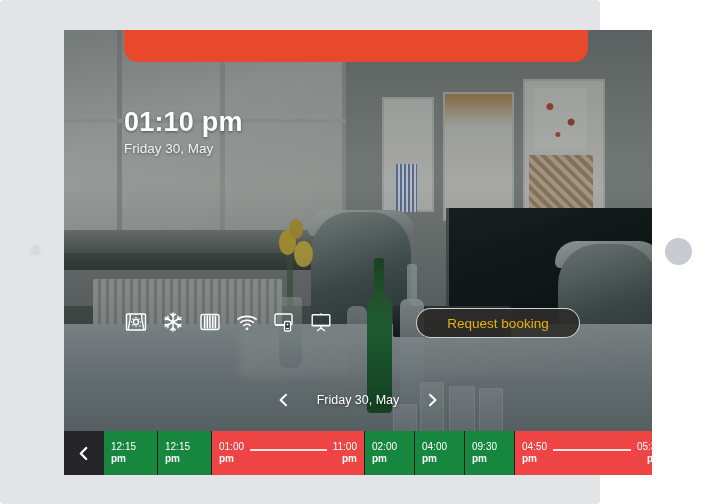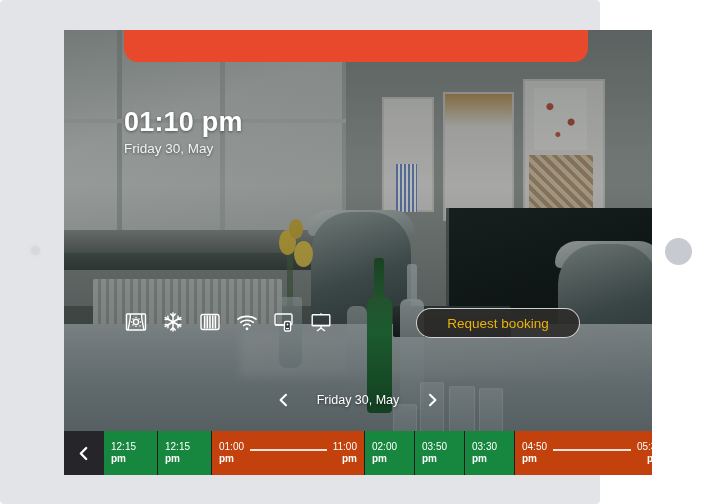--- a/index.html
+++ b/index.html
@@ -304,21 +304,21 @@
   .tl-slot {
     position:relative;
     box-sizing:border-box;
     border-right: 1.5px solid #1d1d1f;
     display:flex; flex-direction:column;
     justify-content:center;
     padding: 0 7px;
     cursor:pointer;
   }
   .tl-slot.free     { background:#17873f; }
-  .tl-slot.busy     { background:#c2410c; }
+  .tl-slot.busy     { background:#ef4444; }
   .tl-slot .t-hm    { line-height:1.25; }
   .tl-slot .t-ap    { line-height:1.25;font-weight:bold; }
   
   .tl-slot.span {
     flex-direction: row;
     align-items:center;
     justify-content: space-between;
     padding: 0 7px;
   }
   .tl-slot.span .edge { display:flex; flex-direction:column; }
@@ -505,25 +505,25 @@
               <span class="edge right">
                 <span class="t-hm">11:00</span>
                 <span class="t-ap">pm</span>
               </span>
             </div>
             <div class="tl-slot free" style="flex: 0 0 50px;">
               <span class="t-hm">02:00</span>
               <span class="t-ap">pm</span>
             </div>
             <div class="tl-slot free" style="flex: 0 0 50px;">
-              <span class="t-hm">03:50</span>
+              <span class="t-hm">04:00</span>
               <span class="t-ap">pm</span>
             </div>
             <div class="tl-slot free" style="flex: 0 0 50px;">
-              <span class="t-hm">03:30</span>
+              <span class="t-hm">09:30</span>
               <span class="t-ap">pm</span>
             </div>
             <div class="tl-slot busy span" style="flex: 0 0 155px;">
               <span class="edge left">
                 <span class="t-hm">04:50</span>
                 <span class="t-ap">pm</span>
               </span>
               <span class="connector"></span>
               <span class="edge right">
                 <span class="t-hm">05:30</span>

